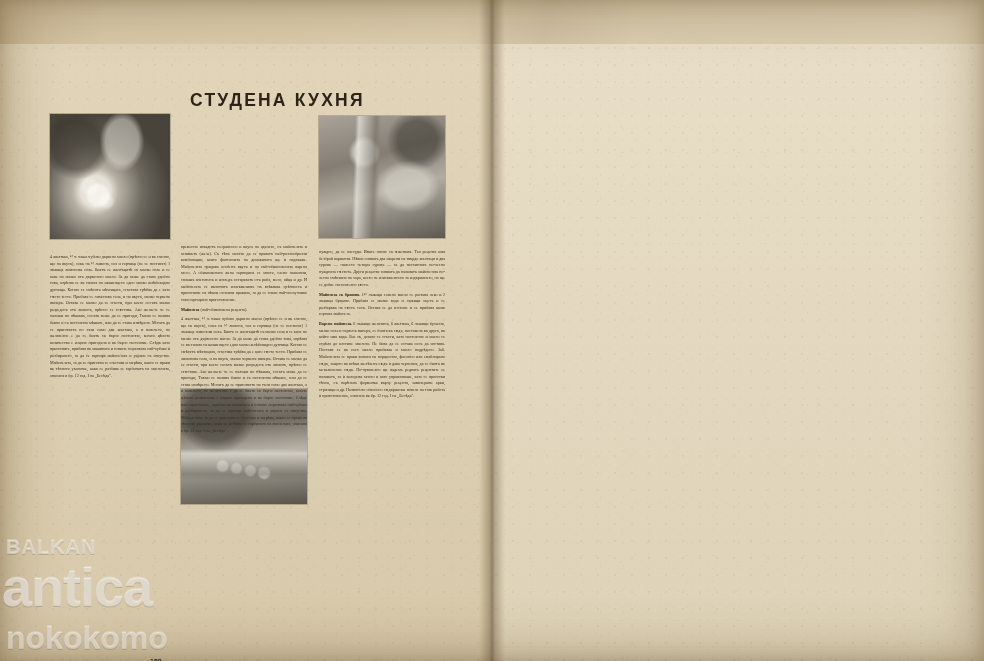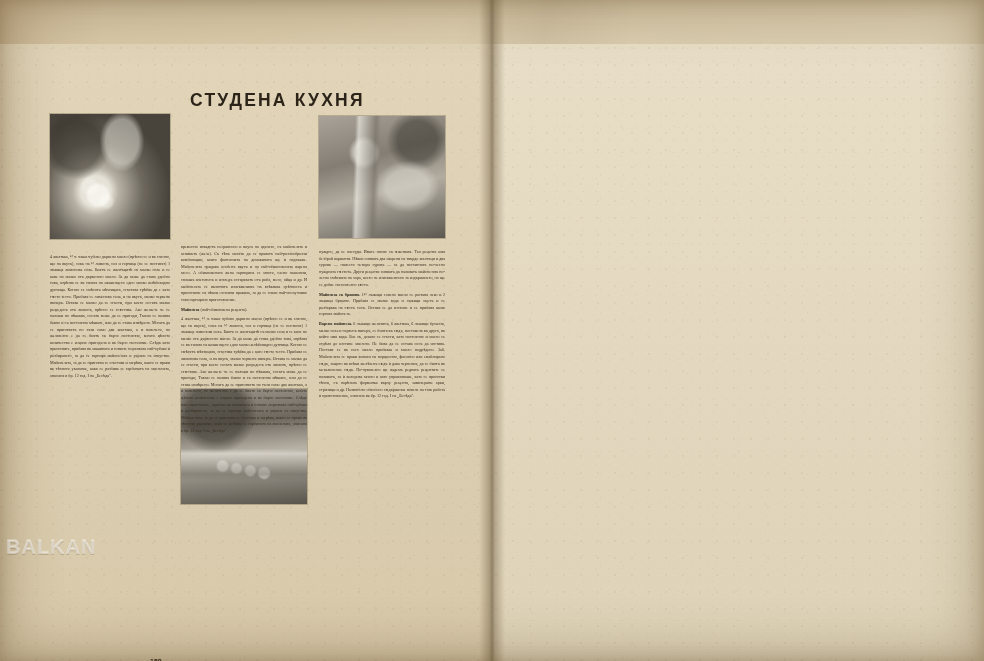--- a/index.html
+++ b/index.html
@@ -186,13 +186,15 @@
 
   <div class="page" id="page-right">
     <div class="grain"></div>
 
   </div>
 
   <div id="gutter"></div>
   <div id="vign"></div>
 
   <div class="wm" id="wm1">BALKAN</div>
+  <div class="wm" id="wm2">antica</div>
+  <div class="wm" id="wm3">nokokomo</div>
 </div>
 
 </body></html>

